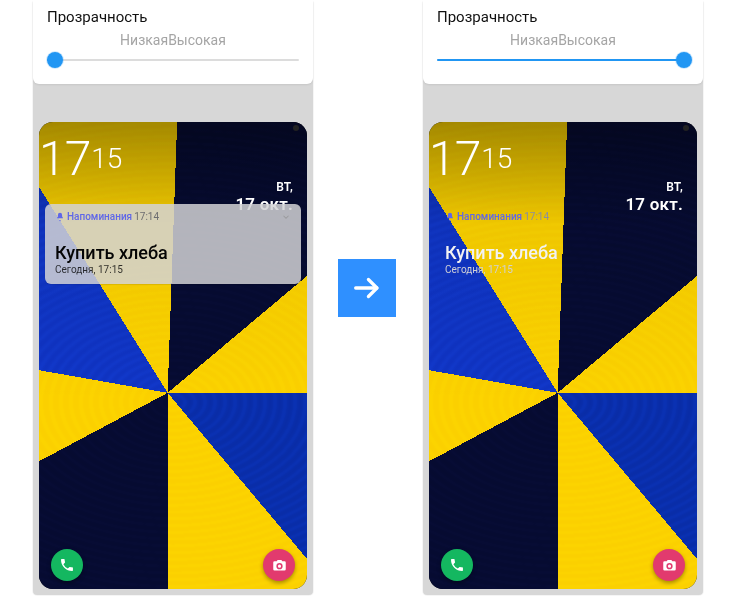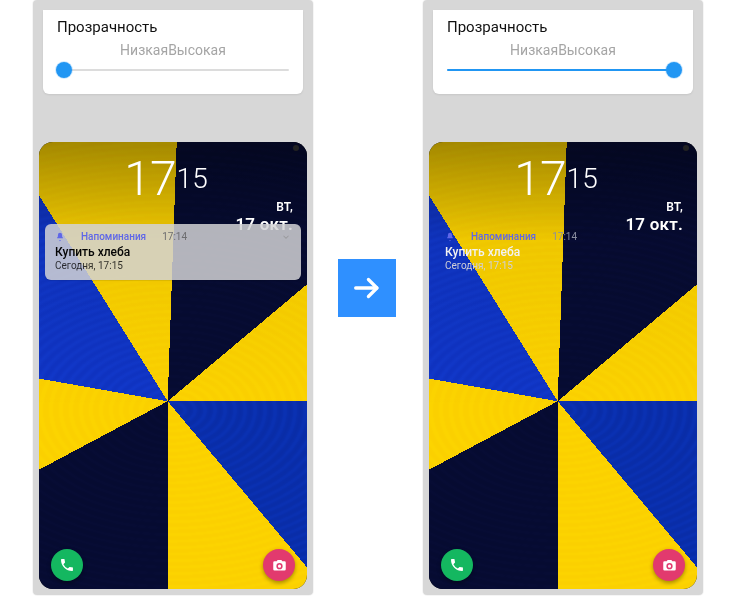--- a/index.html
+++ b/index.html
@@ -2,21 +2,21 @@
 <html><head>
 <meta charset="utf-8">
 <style>
   html,body{margin:0;padding:0;width:731px;height:600px;background:#fff;font-family:-apple-system,BlinkMacSystemFont,"Segoe UI",Roboto,Arial,sans-serif;overflow:hidden}
   .stage{position:relative;width:731px;height:600px}
   .phone{position:absolute;top:0;width:280px;height:595px;background:#d7d7d7;border-radius:4px;display:flex;flex-direction:column;box-shadow:0 0 0 1px rgba(0,0,0,.04)}
   .phone-left{left:33px}
   .phone-right{left:423px}
 
   
-  .panel{margin:10px;background:#fff;border-radius:0 0 6px 6px;padding:8px 14px 10px 14px;box-shadow:0 1px 2px rgba(0,0,0,.08)}
+  .panel{margin:0;background:#fff;border-radius:0 0 6px 6px;padding:8px 14px 10px 14px;box-shadow:0 1px 2px rgba(0,0,0,.08)}
   .panel-title{font-size:15px;color:#111;margin-bottom:6px}
   .panel-labels{display:flex;justify-content:center;font-size:14px;color:#a5a5a5;margin-bottom:-2px}
   .slider{position:relative;height:28px}
   .track{position:absolute;left:0;right:0;top:50%;height:2px;background:#dcdcdc;transform:translateY(-50%);border-radius:2px}
   .fill{position:absolute;left:0;top:50%;height:2px;background:#2196f3;transform:translateY(-50%);border-radius:2px}
   .thumb{position:absolute;top:50%;width:16px;height:16px;border-radius:50%;background:#2196f3;transform:translate(-50%,-50%);box-shadow:0 0 0 1px rgba(33,150,243,.2)}
 
   
   .spacer{height:38px}
   .screen-wrap{flex:1;padding:0 6px 6px 6px;display:flex}
@@ -40,36 +40,36 @@
       repeating-radial-gradient(ellipse 180% 70% at 50% 60%, rgba(255,255,255,.08) 0 4px, rgba(0,0,0,.12) 4px 10px);
     mix-blend-mode:overlay;opacity:.55;filter:blur(1.2px)}
   .wallpaper::after{content:"";position:absolute;inset:0;
     background:linear-gradient(180deg, rgba(0,0,0,.35) 0%, rgba(0,0,0,.05) 22%, rgba(0,0,0,0) 60%)}
 
   .top-gap{height:5px;position:relative;z-index:5}
   .notch{position:relative;z-index:5;display:flex;justify-content:flex-end;padding:0 8px 0 0}
   .notch-sensor{width:6px;height:6px;border-radius:50%;background:#222;margin-top:-2px}
 
   .clock{position:relative;z-index:5;text-align:right;color:#fff;padding:4px 14px 0 0}
-  .clock-row{display:flex;justify-content:center;align-items:flex-start;line-height:1}
+  .clock-row{display:flex;justify-content:flex-start;align-items:flex-start;line-height:1}
   .hh{font-size:48px;font-weight:300;letter-spacing:-1px}
   .mm{font-size:28px;font-weight:300;margin-top:10px;margin-left:1px}
   .date{font-size:12px;font-weight:600;margin-top:-3px;letter-spacing:.2px}
   .date2{font-size:17px;font-weight:600;letter-spacing:.2px}
 
   .notif{position:absolute;left:6px;right:6px;top:82px;z-index:6;border-radius:6px;padding:7px 10px 9px 10px}
   .lo .notif{background:rgba(210,210,213,.85);box-shadow:0 1px 1px rgba(0,0,0,.1)}
   .hi .notif{background:rgba(0,0,0,0)}
-  .notif-head{display:flex;align-items:center;gap:16px;font-size:10px}
+  .notif-head{display:flex;align-items:center;gap:2px;font-size:10px}
   .bell{display:inline-flex;color:#5f67e8}
   .app-name{color:#5f67e8;font-weight:500}
   .lo .ntime{color:#6d6d70}
   .hi .ntime{color:#8a8ea0}
   .chev{margin-left:auto;color:#9b9b9e;display:inline-flex}
-  .ntitle{font-size:12px;margin-top:3px}
+  .ntitle{font-size:18px;margin-top:20px}
   .nline{font-size:10px;margin-top:1px}
   .lo .ntitle{color:#050505;font-weight:500}
   .lo .nline{color:#050505cc}
   .hi .ntitle{color:#f2f2f2;font-weight:500}
   .hi .nline{color:#d0d0d6}
 
   .dock{position:absolute;left:0;right:0;bottom:8px;z-index:6;display:flex;justify-content:space-between;padding:0 12px}
   .dock-btn{width:32px;height:32px;border-radius:50%;display:flex;align-items:center;justify-content:center;color:#fff;box-shadow:0 2px 4px rgba(0,0,0,.35)}
   .dock-call{background:#14b760}
   .dock-cam{background:#e23a6e}

